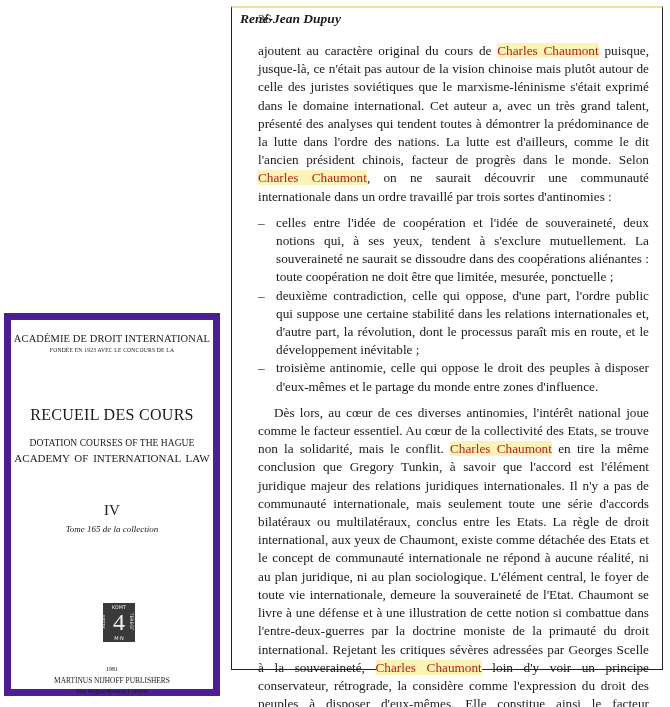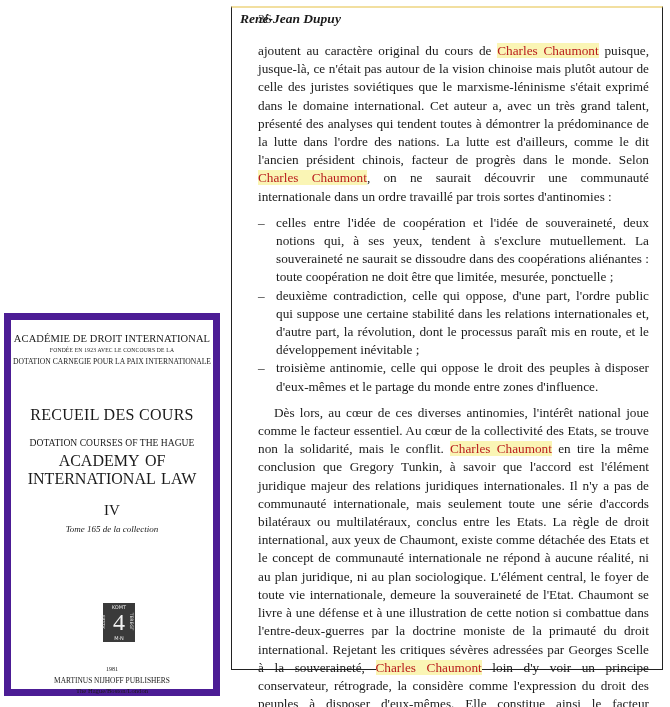--- a/index.html
+++ b/index.html
@@ -9,21 +9,21 @@
     .cover {
       position: absolute; left: 4px; top: 313px; width: 216px; height: 383px;
       border: 7px solid #4c1d95; box-sizing: border-box; background: #fff;
       text-align: center;
     }
     .cover .academy { position: absolute; top: 13px; left: 0; right: 0; font-size: 10.5px; letter-spacing: 0.1px; }
     .cover .founded { position: absolute; top: 27px; left: 0; right: 0; font-size: 5.6px; letter-spacing: 0.2px; }
     .cover .dotation { position: absolute; top: 37px; left: 0; right: 0; font-size: 7.6px; }
     .cover .title { position: absolute; top: 86px; left: 0; right: 0; font-size: 16px; letter-spacing: 0.3px; }
     .cover .subtitle1 { position: absolute; top: 117px; left: 0; right: 0; font-size: 9.6px; }
-    .cover .subtitle2 { position: absolute; top: 132px; left: 0; right: 0; font-size: 16px; word-spacing: 2px; font-family: Liberation Serif, serif; }
+    .cover .subtitle2 { position: absolute; top: 132px; left: 0; right: 0; font-size: 11px; word-spacing: 2px; font-family: Liberation Serif, serif; }
     .cover .year { position: absolute; top: 159px; left: 0; right: 0; font-size: 15px; }
     .cover .volume { position: absolute; top: 182px; left: 0; right: 0; font-size: 15px; }
     .cover .tome { position: absolute; top: 204px; left: 0; right: 0; font-size: 9px; font-style: italic; }
 
     .logo {
       position: absolute; left: 92px; top: 283px; width: 32px; height: 39px;
       background: #3a3a3a; color: #e8e8e8;
     }
     .logo .logo-top { position: absolute; top: 1px; left: 0; right: 0; font-size: 5px; font-family: "DejaVu Sans", sans-serif; letter-spacing: 0; }
     .logo .logo-bottom { position: absolute; bottom: 1px; left: 0; right: 0; font-size: 5px; font-family: "DejaVu Sans", sans-serif; }
@@ -53,21 +53,20 @@
     .list { list-style: none; margin: 8px 0 8px 0; padding: 0; }
     .list li { position: relative; padding-left: 18px; }
     .list li .dash { position: absolute; left: 0; top: 0; }
   </style>
 </head>
 <body>
 
 <div class="cover">
   <div class="academy">ACADÉMIE DE DROIT INTERNATIONAL</div>
   <div class="founded">FONDÉE EN 1923 AVEC LE CONCOURS DE LA</div>
-  <div class="dotation">DOTATION CARNEGIE POUR LA PAIX INTERNATIONALE</div>
   <div class="title">RECUEIL DES COURS</div>
   <div class="subtitle1">DOTATION COURSES OF THE HAGUE</div>
   <div class="subtitle2">ACADEMY OF INTERNATIONAL LAW</div>
   <div class="volume">IV</div>
   <div class="tome">Tome 165 de la collection</div>
 
   <div class="logo">
     <span class="logo-top">KOMT</span>
     <span class="logo-left">ALLES</span>
     <span class="logo-num">4</span>

